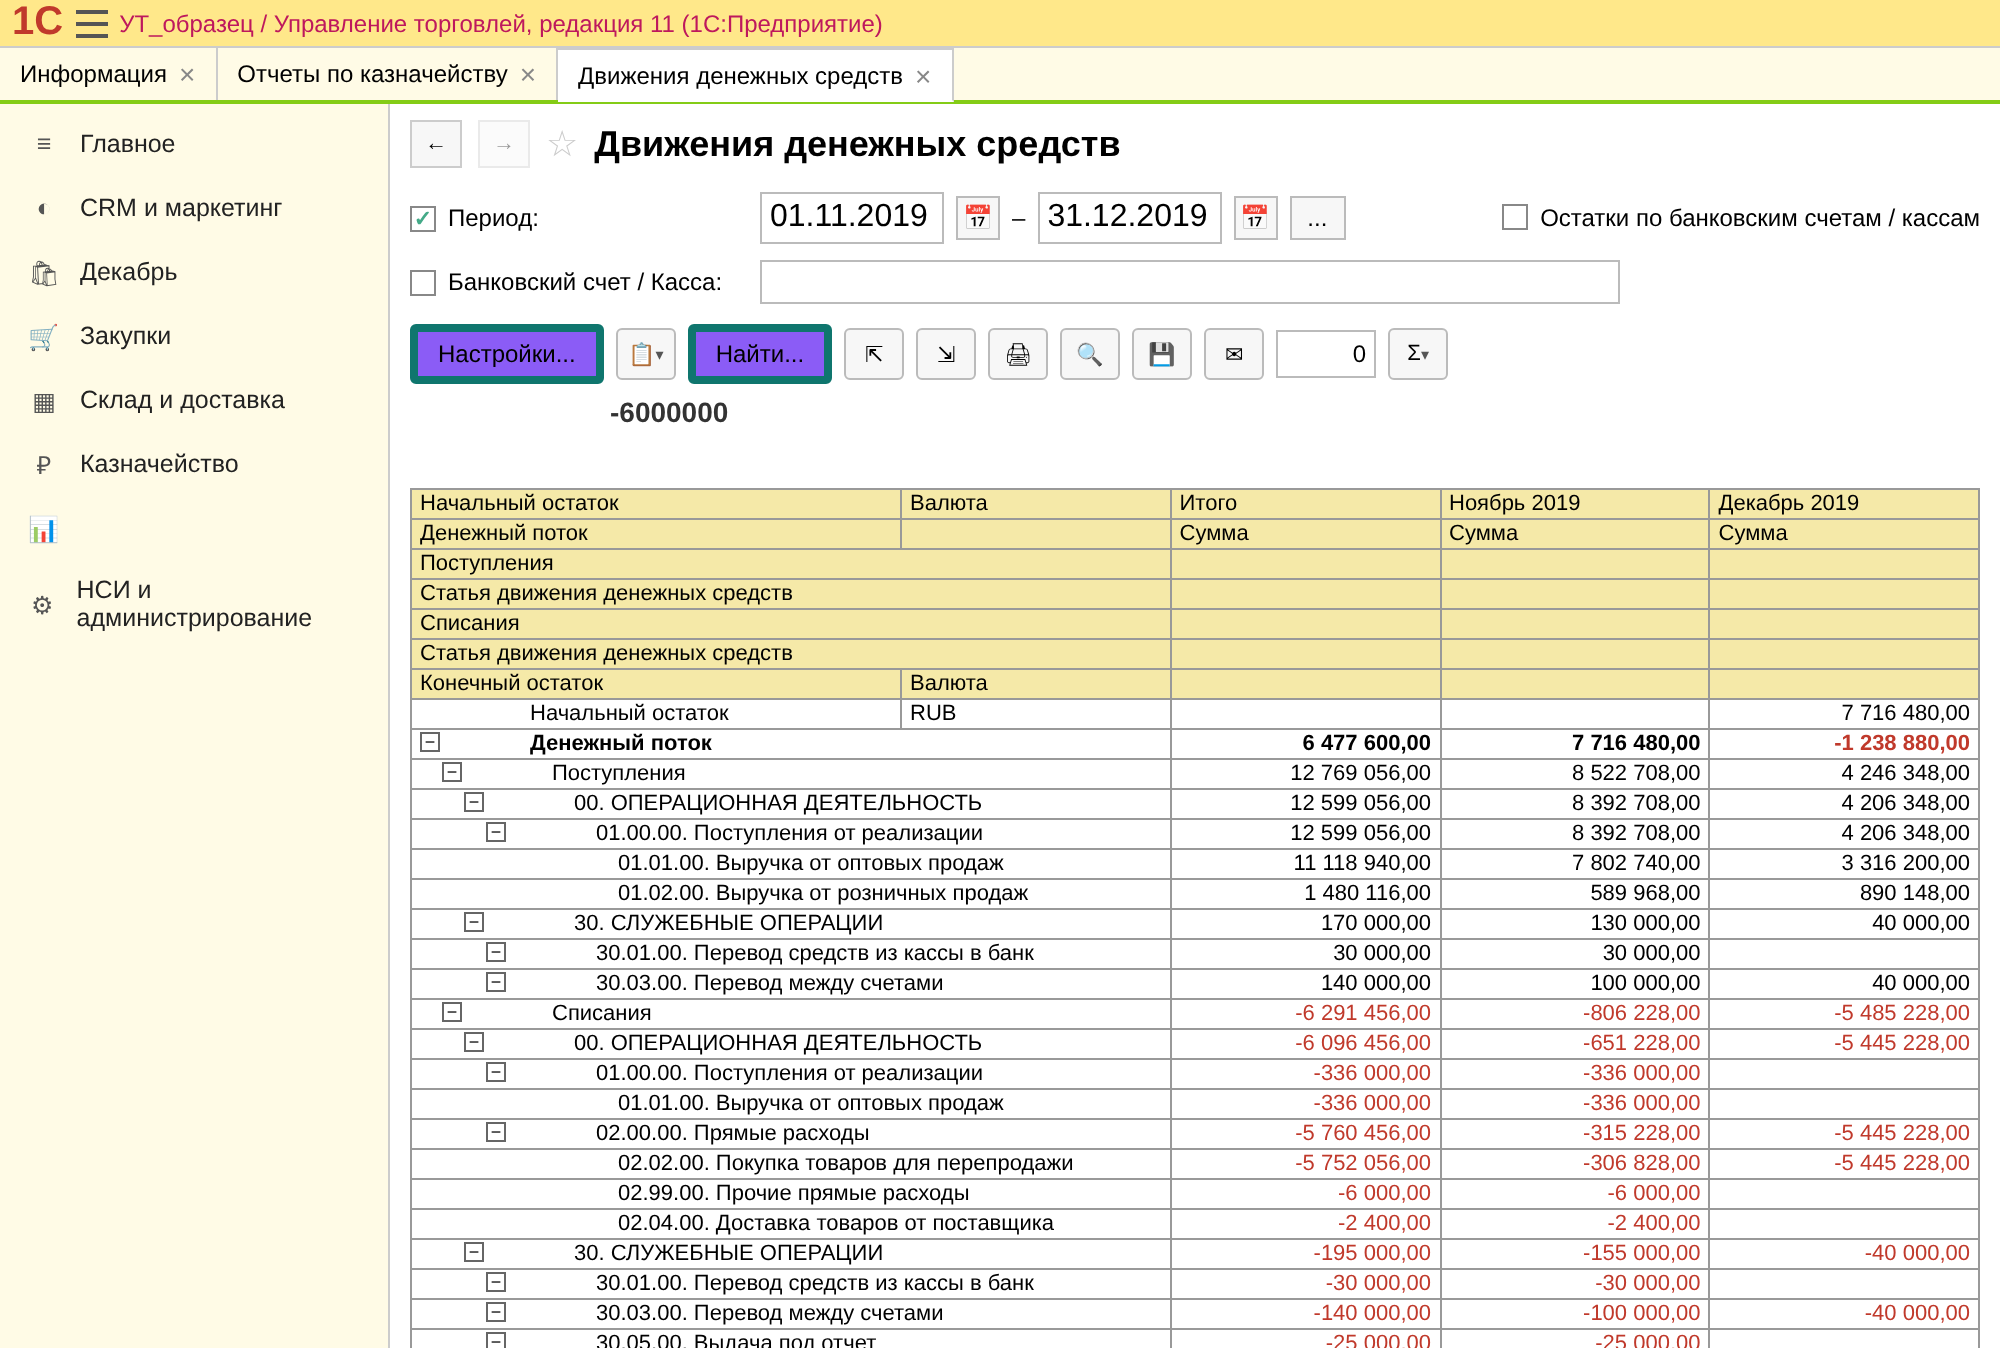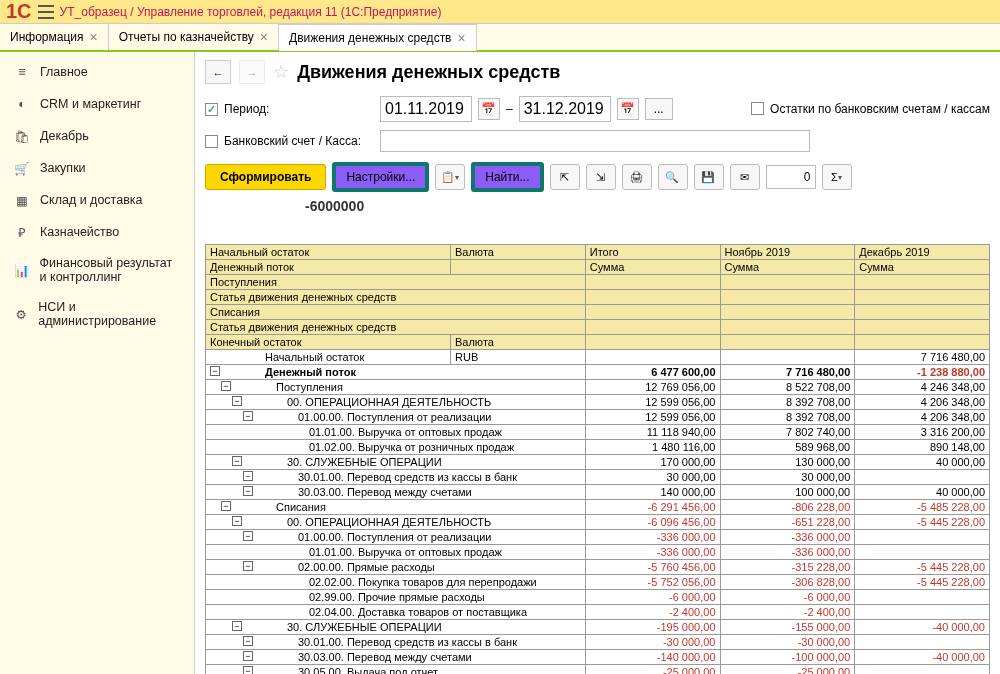--- a/index.html
+++ b/index.html
@@ -101,21 +101,20 @@
     <div class="nav-item">
         <span class="nav-icon">▦</span>
         <span>Склад и доставка</span>
       </div>
     <div class="nav-item">
         <span class="nav-icon">₽</span>
         <span>Казначейство</span>
       </div>
     <div class="nav-item">
         <span class="nav-icon">📊</span>
-        <span>Финансовый результат и контроллинг</span>
       </div>
     <div class="nav-item">
         <span class="nav-icon">⚙</span>
         <span>НСИ и администрирование</span>
       </div>
   </div>
 
   <div class="content">
     <div class="header-row">
       <div class="nav-arrow">←</div>
@@ -139,21 +138,20 @@
       </div>
     </div>
 
     <div class="filter-row">
       <span class="checkbox"></span>
       <span style="width:150px">Банковский счет / Касса:</span>
       <input class="text-input" style="max-width: 430px;" value="">
     </div>
 
     <div class="toolbar">
-      <button class="btn-yellow">Сформировать</button>
       <button class="btn-gray">Настройки...</button>
       <div class="icon-btn">📋<span class="dropdown-arrow">▾</span></div>
       <button class="btn-gray">Найти...</button>
       <div class="icon-btn">⇱</div>
       <div class="icon-btn">⇲</div>
       <div class="icon-btn">🖨</div>
       <div class="icon-btn">🔍</div>
       <div class="icon-btn">💾</div>
       <div class="icon-btn">✉</div>
       <input class="num-input" value="0" style="">

